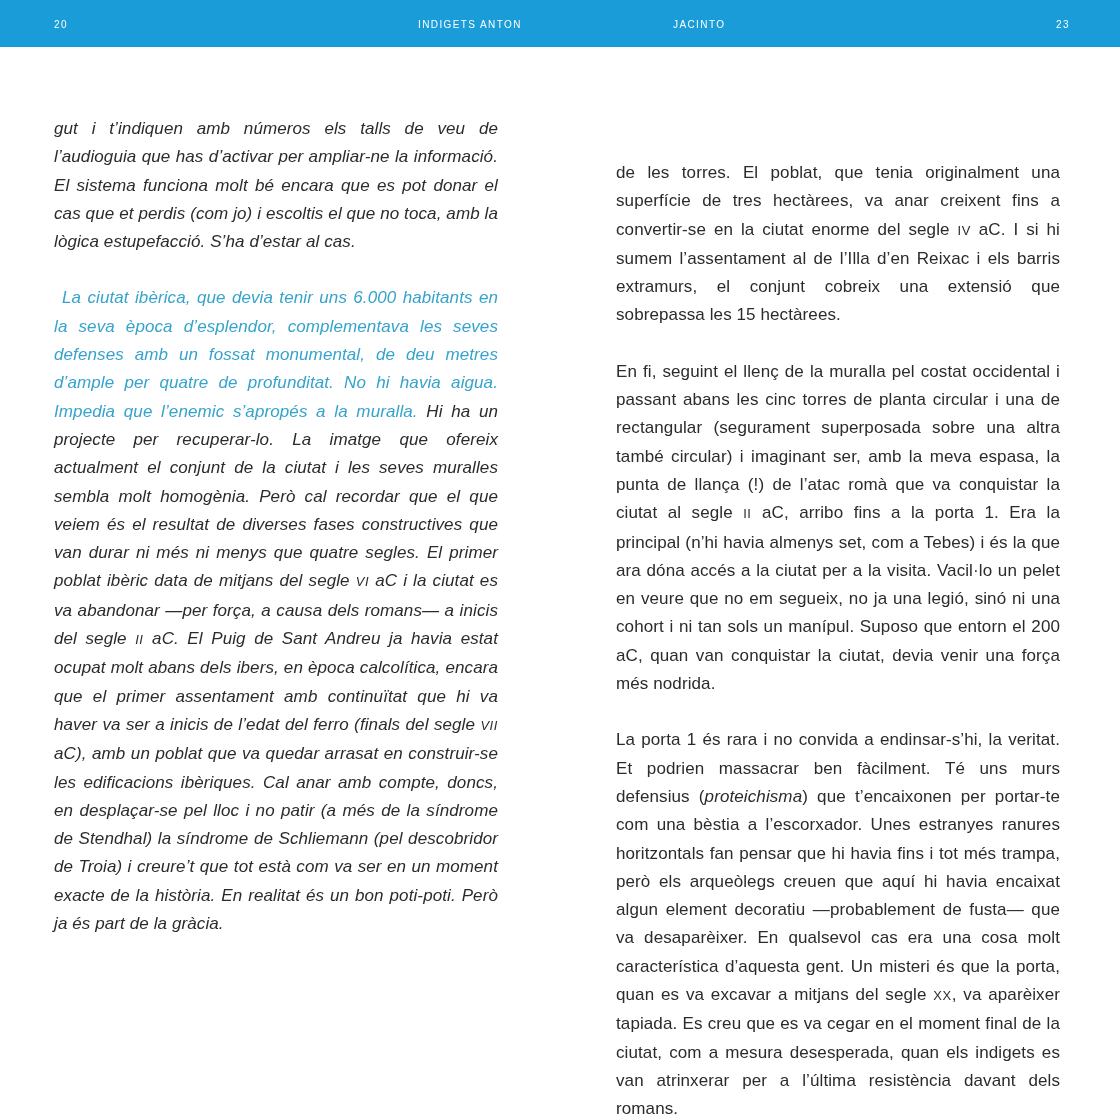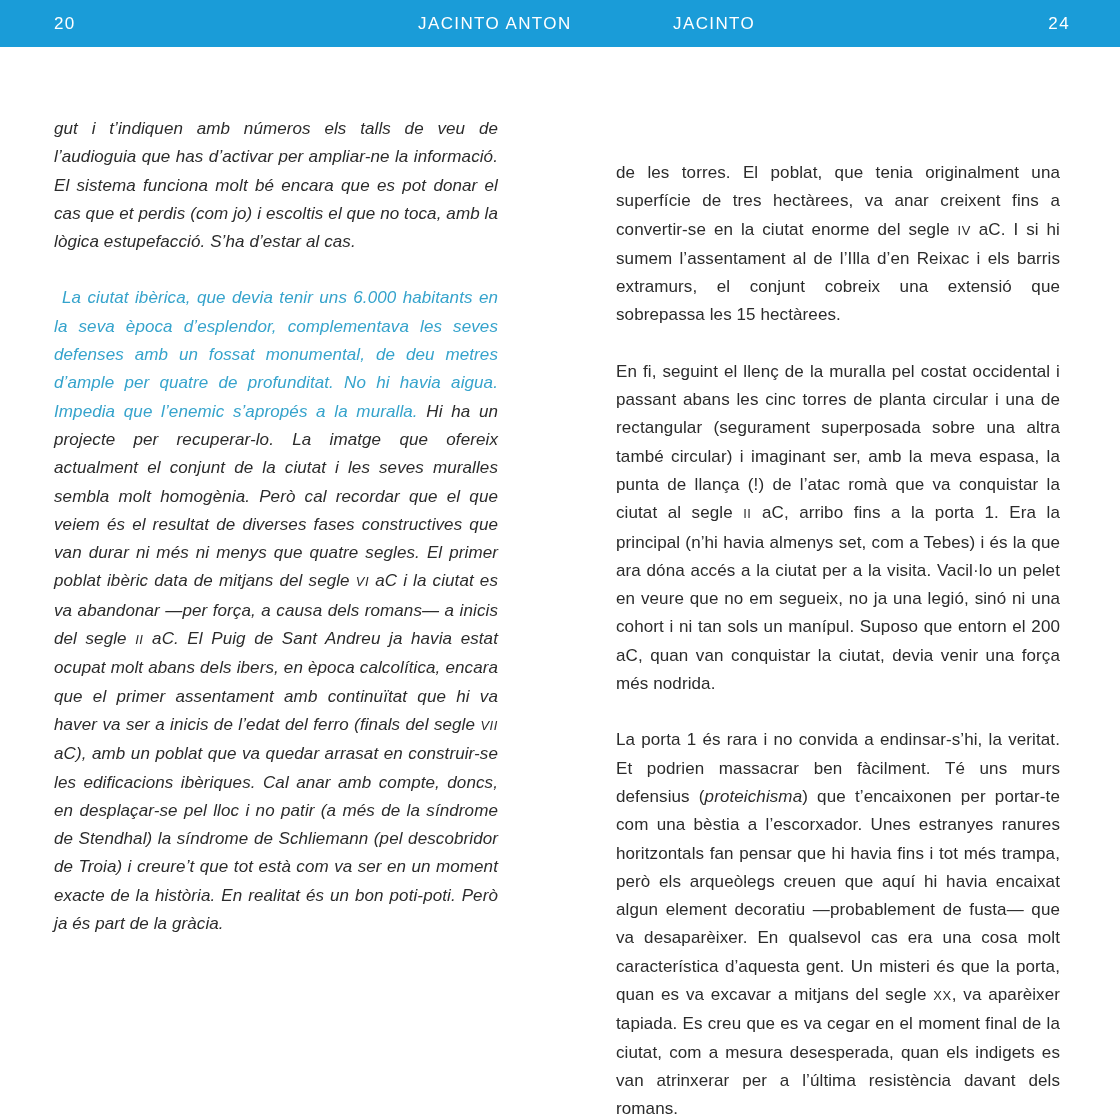--- a/index.html
+++ b/index.html
@@ -21,21 +21,21 @@
     position: absolute;
     top: 0; left: 0;
     width: 1120px; height: 47px;
     background: var(--header-bar);
     color: #fff;
   }
   .header-bar .hdr-item {
     position: absolute;
     top: 50%;
     transform: translateY(-50%);
-    font-size: 17px;
+    font-size: 10px;
     letter-spacing: 1.4px;
     white-space: nowrap;
   }
   .hdr-pn-left  { left: 54px; }
   .hdr-pn-right { right: 50px; }
   .hdr-author { left: 418px; transform: translate(-50%, -50%); }
   .hdr-title  { left: 673px; transform: translate(-50%, -50%); }
 
   .column {
     position: absolute;
@@ -61,23 +61,23 @@
   }
   .seg-italic { font-style: italic; }
 </style>
 </head>
 <body>
 
 <div class="page">
 
   <div class="header-bar">
     <span class="hdr-item hdr-pn-left">20</span>
-    <span class="hdr-item hdr-author">JACINTO ANTON</span>
+    <span class="hdr-item hdr-author">INDIGETS ANTON</span>
     <span class="hdr-item hdr-title">JACINTO</span>
-    <span class="hdr-item hdr-pn-right">24</span>
+    <span class="hdr-item hdr-pn-right">23</span>
   </div>
 
   <div id="left-column" class="column column-left">
       <p class="para"><span class="seg-normal">gut i t’indiquen amb números els talls de veu de l’audioguia que has d’activar per ampliar-ne la informació. El sistema funciona molt bé encara que es pot donar el cas que et perdis (com jo) i escoltis el que no toca, amb la lògica estupefacció. S’ha d’estar al cas.</span></p>
       <p class="para"><span class="seg-accent">La ciutat ibèrica, que devia tenir uns 6.000 habitants en la seva època d’esplendor, complementava les seves defenses amb un fossat monumental, de deu metres d’ample per quatre de profunditat. No hi havia aigua. Impedia que l’enemic s’apropés a la muralla. </span><span class="seg-normal">Hi ha un projecte per recuperar-lo. La imatge que ofereix actualment el conjunt de la ciutat i les seves muralles sembla molt homogènia. Però cal recordar que el que veiem és el resultat de diverses fases constructives que van durar ni més ni menys que quatre segles. El primer poblat ibèric data de mitjans del segle </span><span class="seg-smallcaps">vi</span><span class="seg-normal"> aC i la ciutat es va abandonar —per força, a causa dels romans— a inicis del segle </span><span class="seg-smallcaps">ii</span><span class="seg-normal"> aC. El Puig de Sant Andreu ja havia estat ocupat molt abans dels ibers, en època calcolítica, encara que el primer assentament amb continuïtat que hi va haver va ser a inicis de l’edat del ferro (finals del segle </span><span class="seg-smallcaps">vii</span><span class="seg-normal"> aC), amb un poblat que va quedar arrasat en construir-se les edificacions ibèriques. Cal anar amb compte, doncs, en desplaçar-se pel lloc i no patir (a més de la síndrome de Stendhal) la síndrome de Schliemann (pel descobridor de Troia) i creure’t que tot està com va ser en un moment exacte de la història. En realitat és un bon poti-poti. Però ja és part de la gràcia.</span></p>
     </div>
 
   <div id="right-column" class="column column-right">
       <p class="para"><span class="seg-normal">de les torres. El poblat, que tenia originalment una superfície de tres hectàrees, va anar creixent fins a convertir-se en la ciutat enorme del segle </span><span class="seg-smallcaps">iv</span><span class="seg-normal"> aC. I si hi sumem l’assentament al de l’Illa d’en Reixac i els barris extramurs, el conjunt cobreix una extensió que sobrepassa les 15 hectàrees.</span></p>
       <p class="para"><span class="seg-normal">En fi, seguint el llenç de la muralla pel costat occidental i passant abans les cinc torres de planta circular i una de rectangular (segurament superposada sobre una altra també circular) i imaginant ser, amb la meva espasa, la punta de llança (!) de l’atac romà que va conquistar la ciutat al segle </span><span class="seg-smallcaps">ii</span><span class="seg-normal"> aC, arribo fins a la porta 1. Era la principal (n’hi havia almenys set, com a Tebes) i és la que ara dóna accés a la ciutat per a la visita. Vacil·lo un pelet en veure que no em segueix, no ja una legió, sinó ni una cohort i ni tan sols un manípul. Suposo que entorn el 200 aC, quan van conquistar la ciutat, devia venir una força més nodrida.</span></p>

